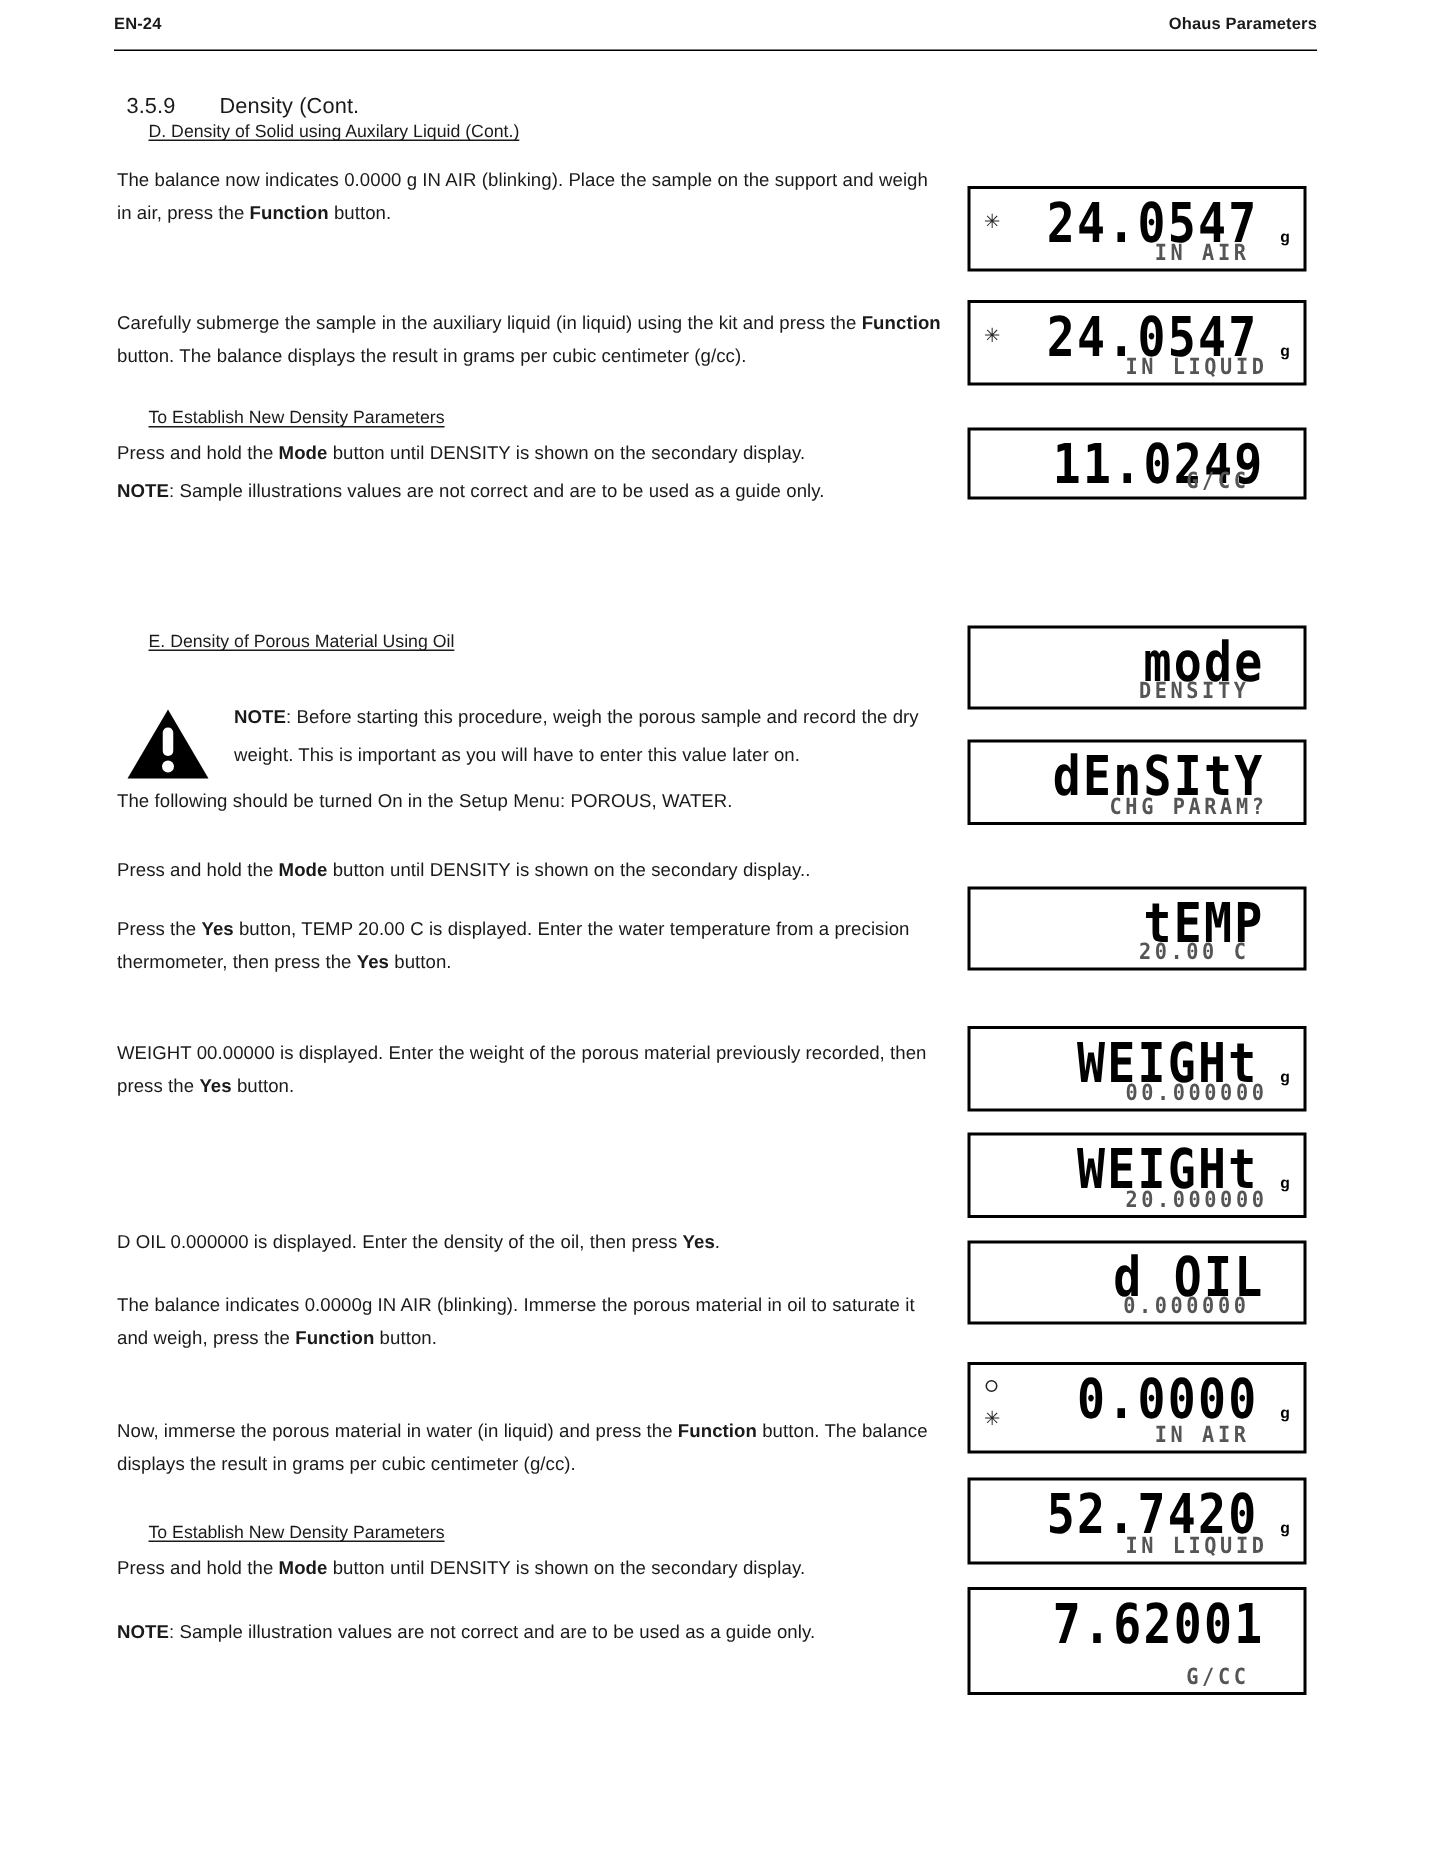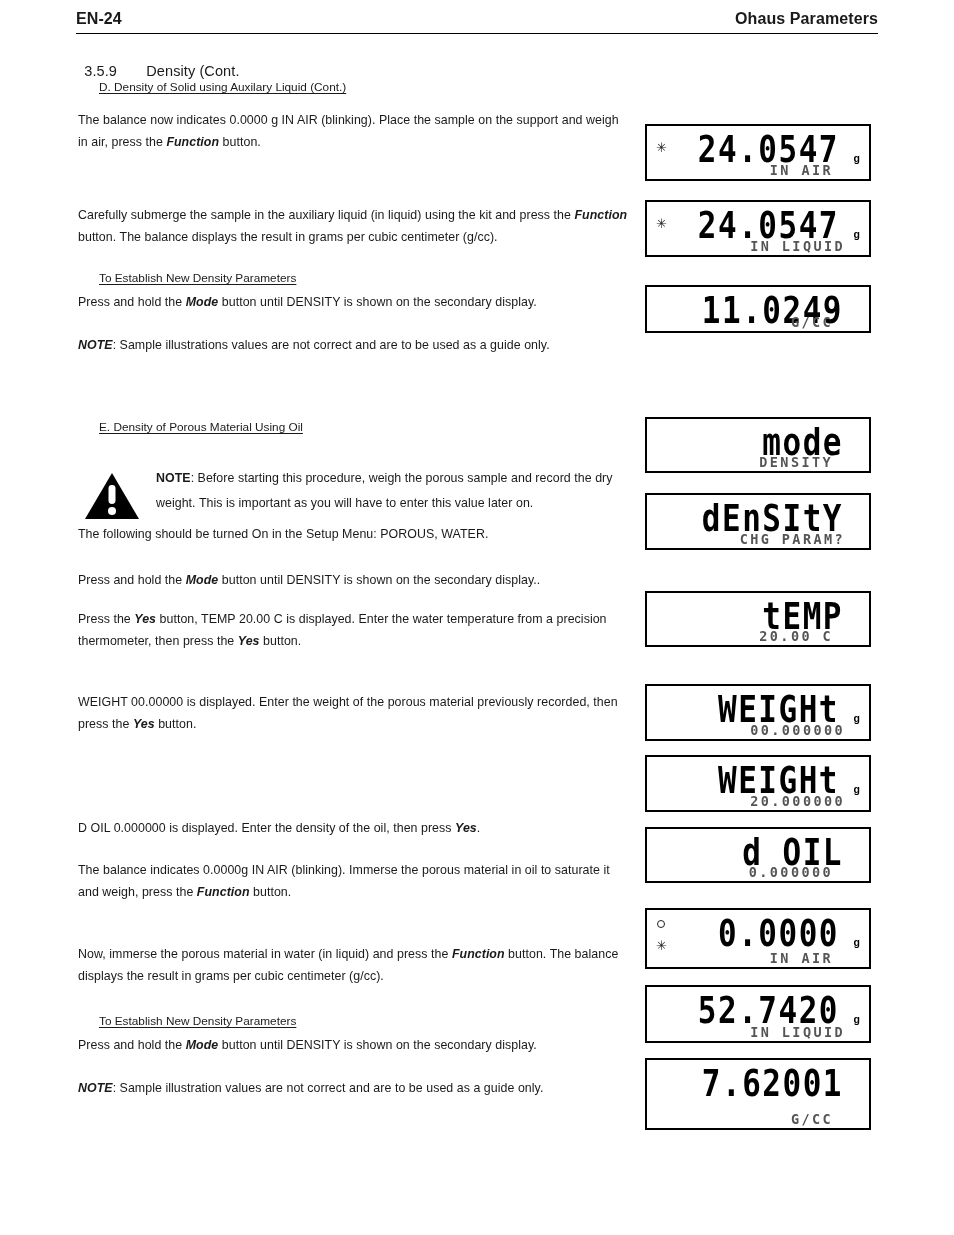--- a/index.html
+++ b/index.html
@@ -18,21 +18,21 @@
 
   
   .page-header {
     position: absolute;
     left: 76px;
     top: 10px;
     width: 802px;
     display: flex;
     justify-content: space-between;
     align-items: baseline;
-    font-size: 16px;
+    font-size: 11px;
     font-weight: bold;
     letter-spacing: 0.1px;
   }
   .header-rule {
     position: absolute;
     left: 76px;
     top: 33px;
     width: 802px;
     height: 1px;
     background: #000;
@@ -66,26 +66,26 @@
   
   .para {
     position: absolute;
     left: 78px;
     width: 550px;
     font-size: 12.4px;
     line-height: 21.5px;
     letter-spacing: 0.05px;
     text-align: left;
   }
-  .para b { font-weight: bold; font-style: italic; }
+  .para b { font-weight: bold; }
 
   #p1  { top: 110px; }
   #p2  { top: 205px; }
   #p3  { top: 292px; }
-  #p4  { top: 335px; }
+  #p4  { top: 317px; }
   #p5  { top: 524px; width: 548px; }
   #p6  { top: 570px; }
   #p7  { top: 609px; }
   #p8  { top: 692px; }
   #p9  { top: 818px; }
   #p10 { top: 860px; }
   #p11 { top: 944px; }
   #p12 { top: 1035px; }
   #p13 { top: 1078px; }
 

